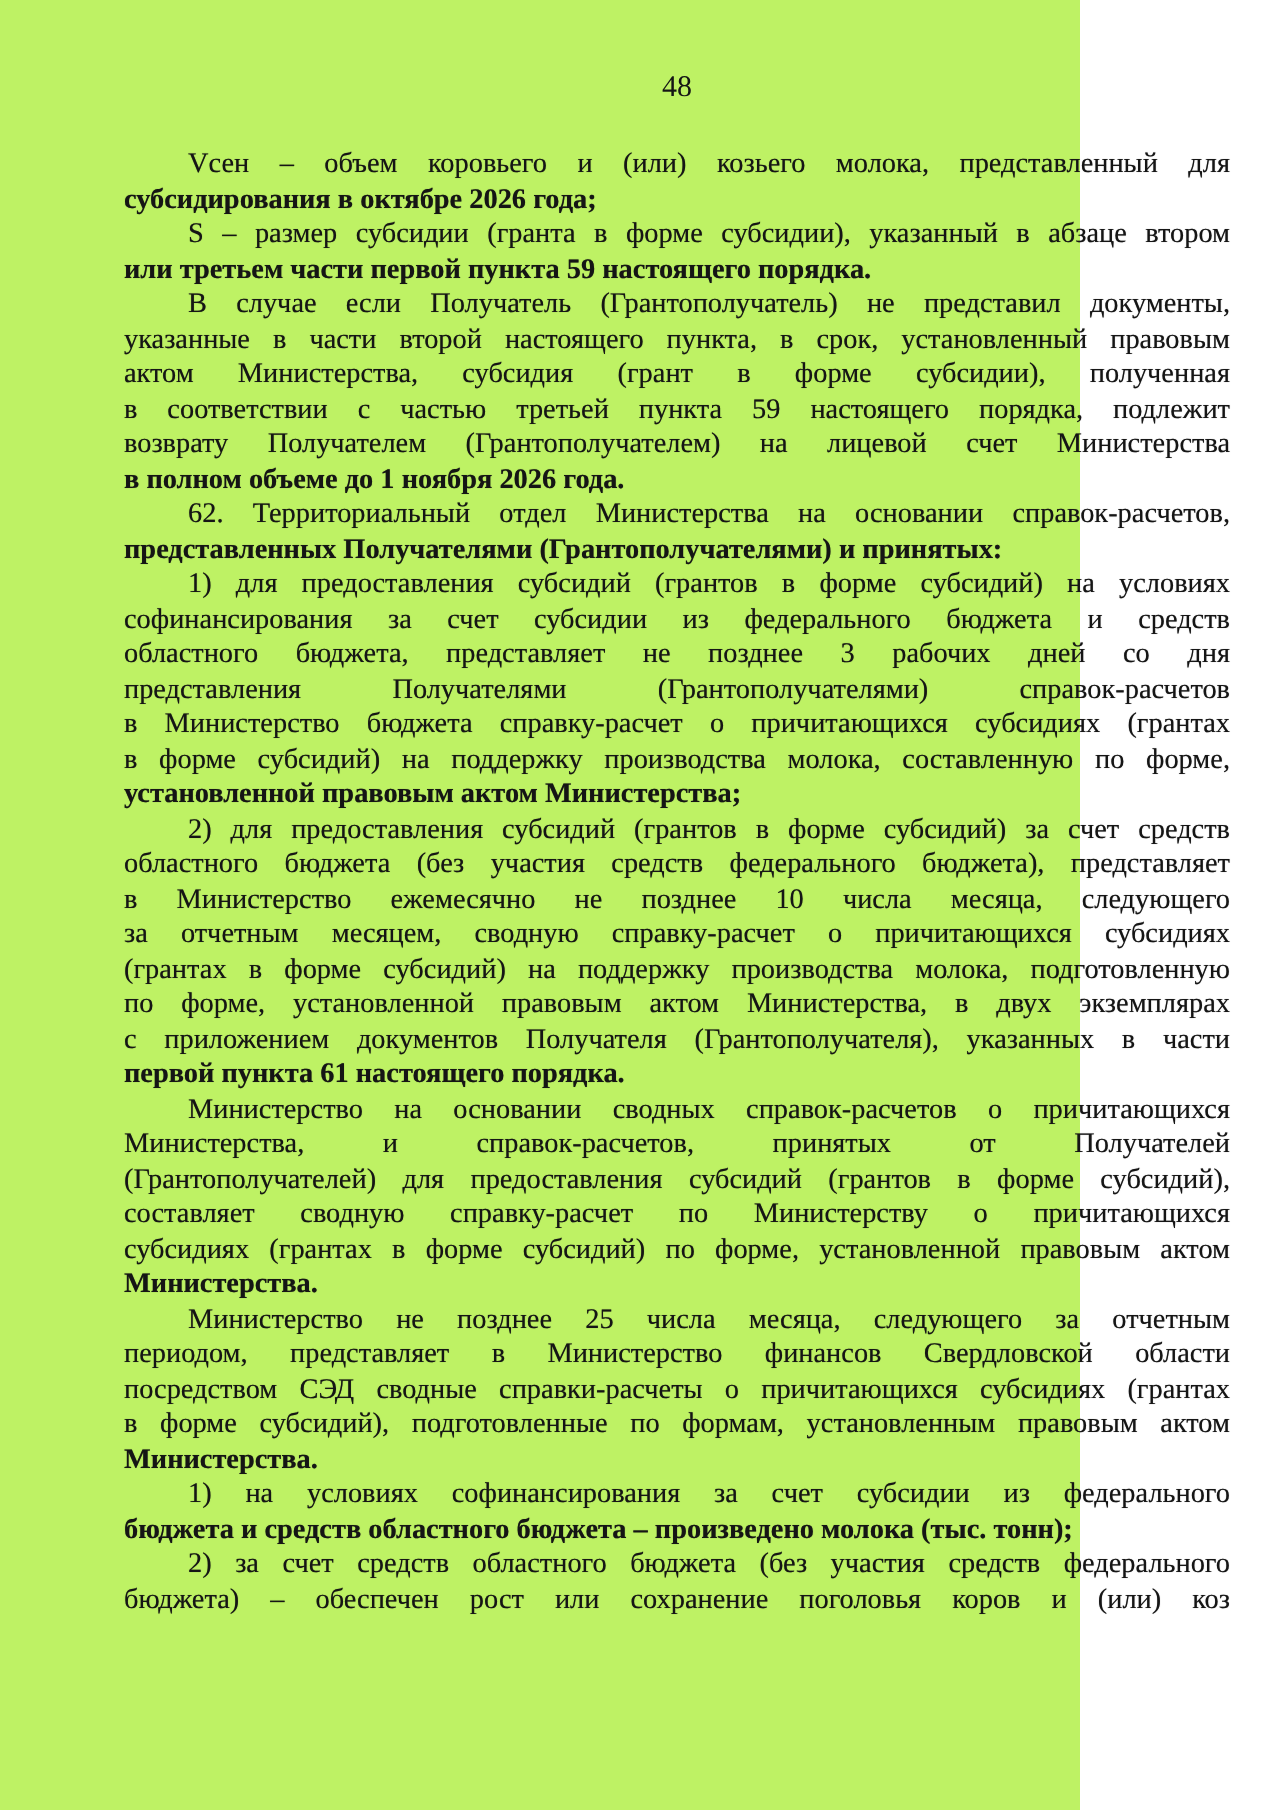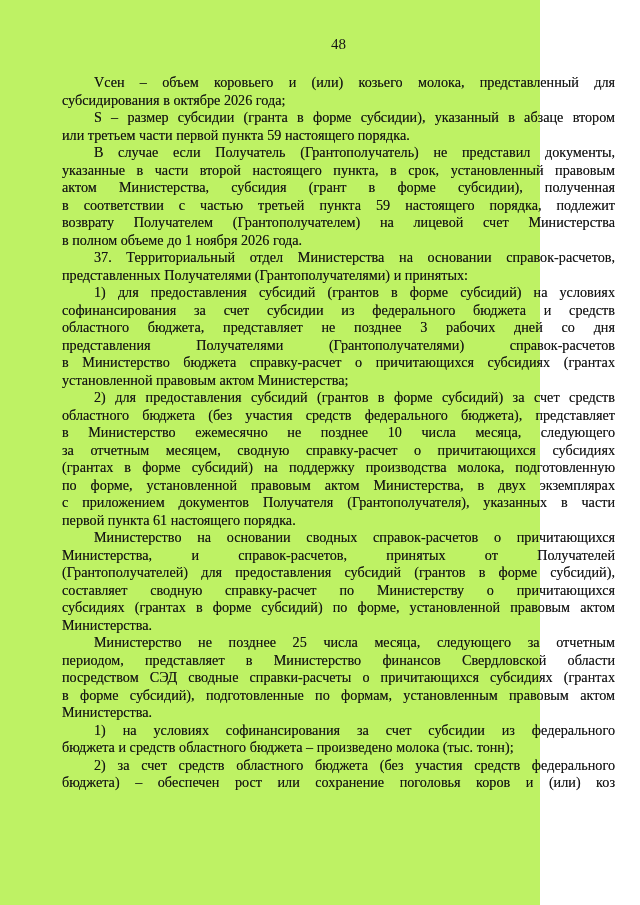--- a/index.html
+++ b/index.html
@@ -49,20 +49,21 @@
     text-align: justify;
     text-align-last: justify;
     height: 17.5px;
     overflow: visible;
   }
   .line.first {
     text-indent: 32px;
   }
   .line.final {
     text-align-last: left;
+    font-weight: bold;
   }
 </style>
 </head>
 <body style="background: rgb(255, 255, 255);">
 
 <main class="sheet">
   <div class="page-number">48</div>
   <section class="doc-body">
       <div class="paragraph">
         <div class="line first">Vсен – объем коровьего и (или) козьего молока, представленный для</div>
@@ -74,29 +75,30 @@
       </div>
       <div class="paragraph">
         <div class="line first">В случае если Получатель (Грантополучатель) не представил документы,</div>
         <div class="line">указанные в части второй настоящего пункта, в срок, установленный правовым</div>
         <div class="line">актом Министерства, субсидия (грант в форме субсидии), полученная</div>
         <div class="line">в соответствии с частью третьей пункта 59 настоящего порядка, подлежит</div>
         <div class="line">возврату Получателем (Грантополучателем) на лицевой счет Министерства</div>
         <div class="line final">в полном объеме до 1 ноября 2026 года.</div>
       </div>
       <div class="paragraph">
-        <div class="line first">37. Территориальный отдел Министерства на основании справок-расчетов,</div>
+        <div class="line first">62. Территориальный отдел Министерства на основании справок-расчетов,</div>
         <div class="line final">представленных Получателями (Грантополучателями) и принятых:</div>
       </div>
       <div class="paragraph">
         <div class="line first">1) для предоставления субсидий (грантов в форме субсидий) на условиях</div>
         <div class="line">софинансирования за счет субсидии из федерального бюджета и средств</div>
         <div class="line">областного бюджета, представляет не позднее 3 рабочих дней со дня</div>
         <div class="line">представления Получателями (Грантополучателями) справок-расчетов</div>
         <div class="line">в Министерство бюджета справку-расчет о причитающихся субсидиях (грантах</div>
+        <div class="line">в форме субсидий) на поддержку производства молока, составленную по форме,</div>
         <div class="line final">установленной правовым актом Министерства;</div>
       </div>
       <div class="paragraph">
         <div class="line first">2) для предоставления субсидий (грантов в форме субсидий) за счет средств</div>
         <div class="line">областного бюджета (без участия средств федерального бюджета), представляет</div>
         <div class="line">в Министерство ежемесячно не позднее 10 числа месяца, следующего</div>
         <div class="line">за отчетным месяцем, сводную справку-расчет о причитающихся субсидиях</div>
         <div class="line">(грантах в форме субсидий) на поддержку производства молока, подготовленную</div>
         <div class="line">по форме, установленной правовым актом Министерства, в двух экземплярах</div>
         <div class="line">с приложением документов Получателя (Грантополучателя), указанных в части</div>

